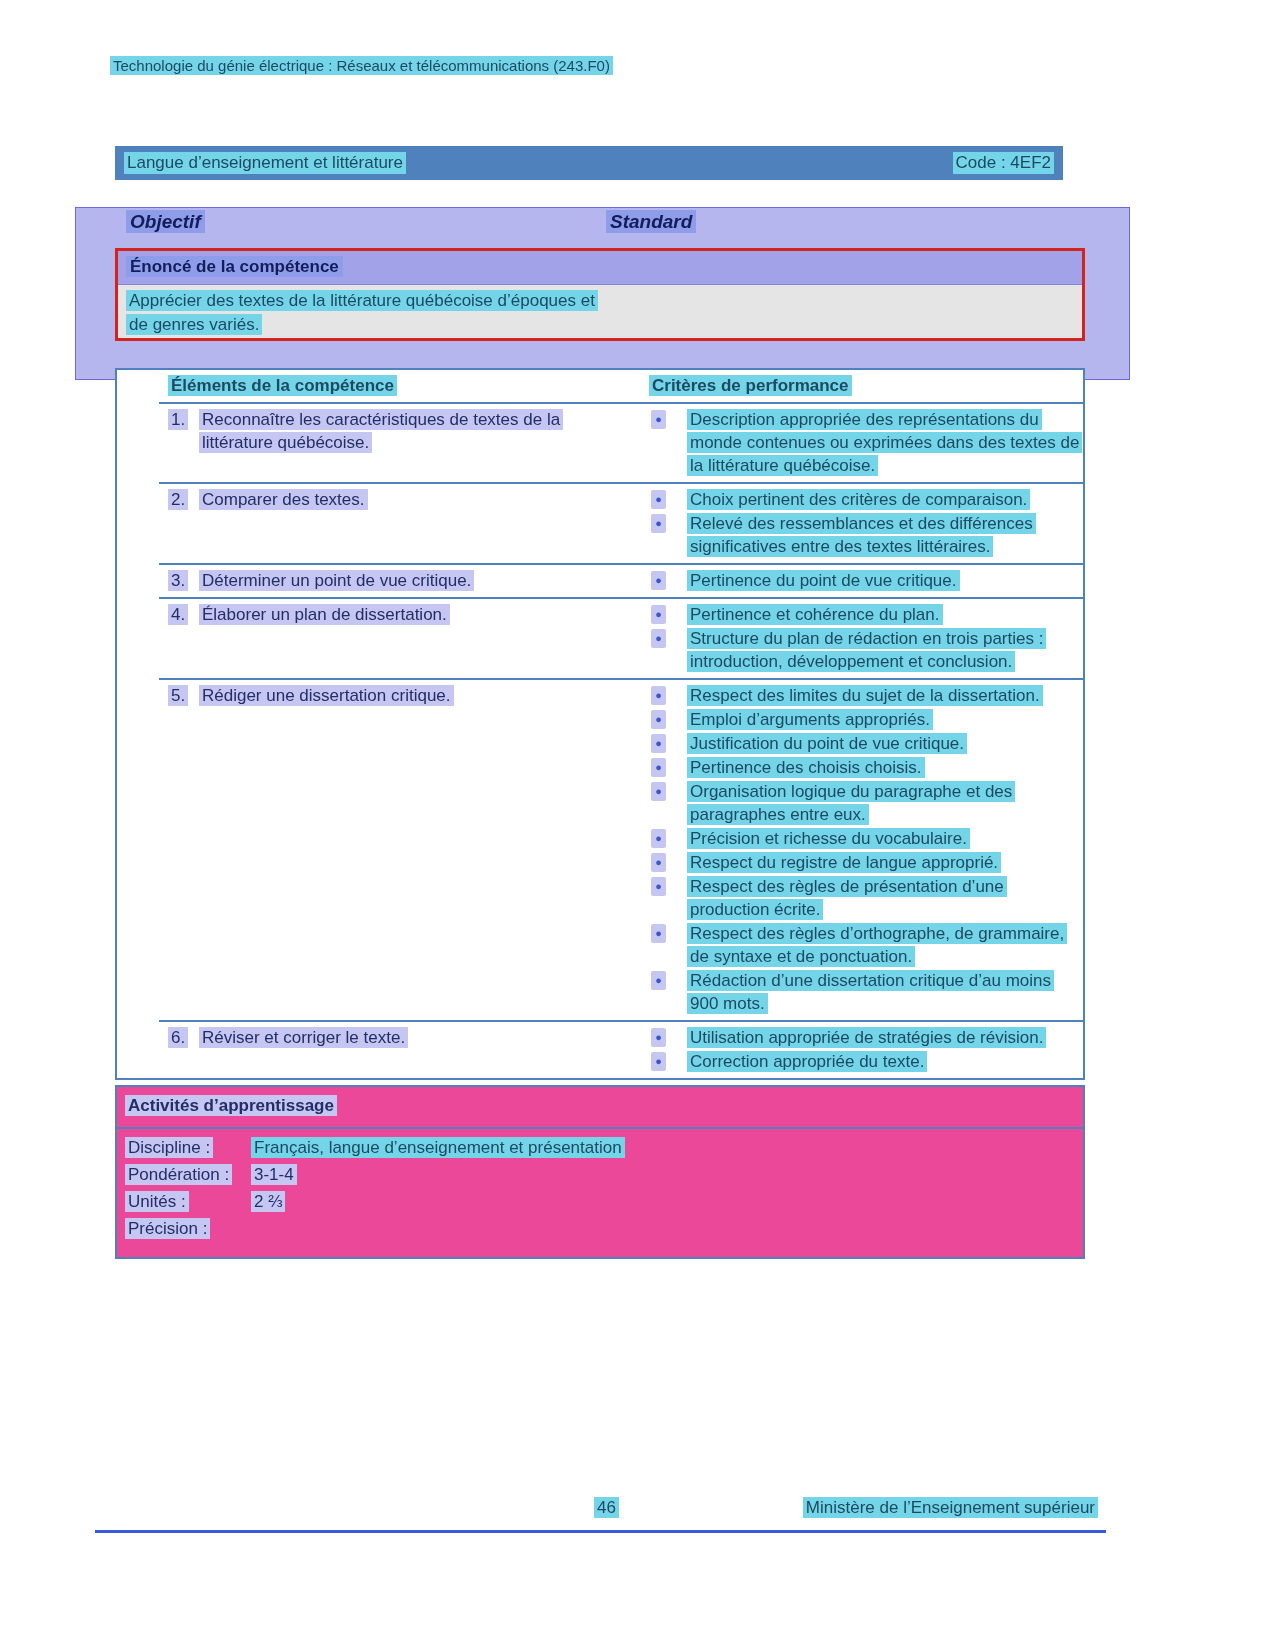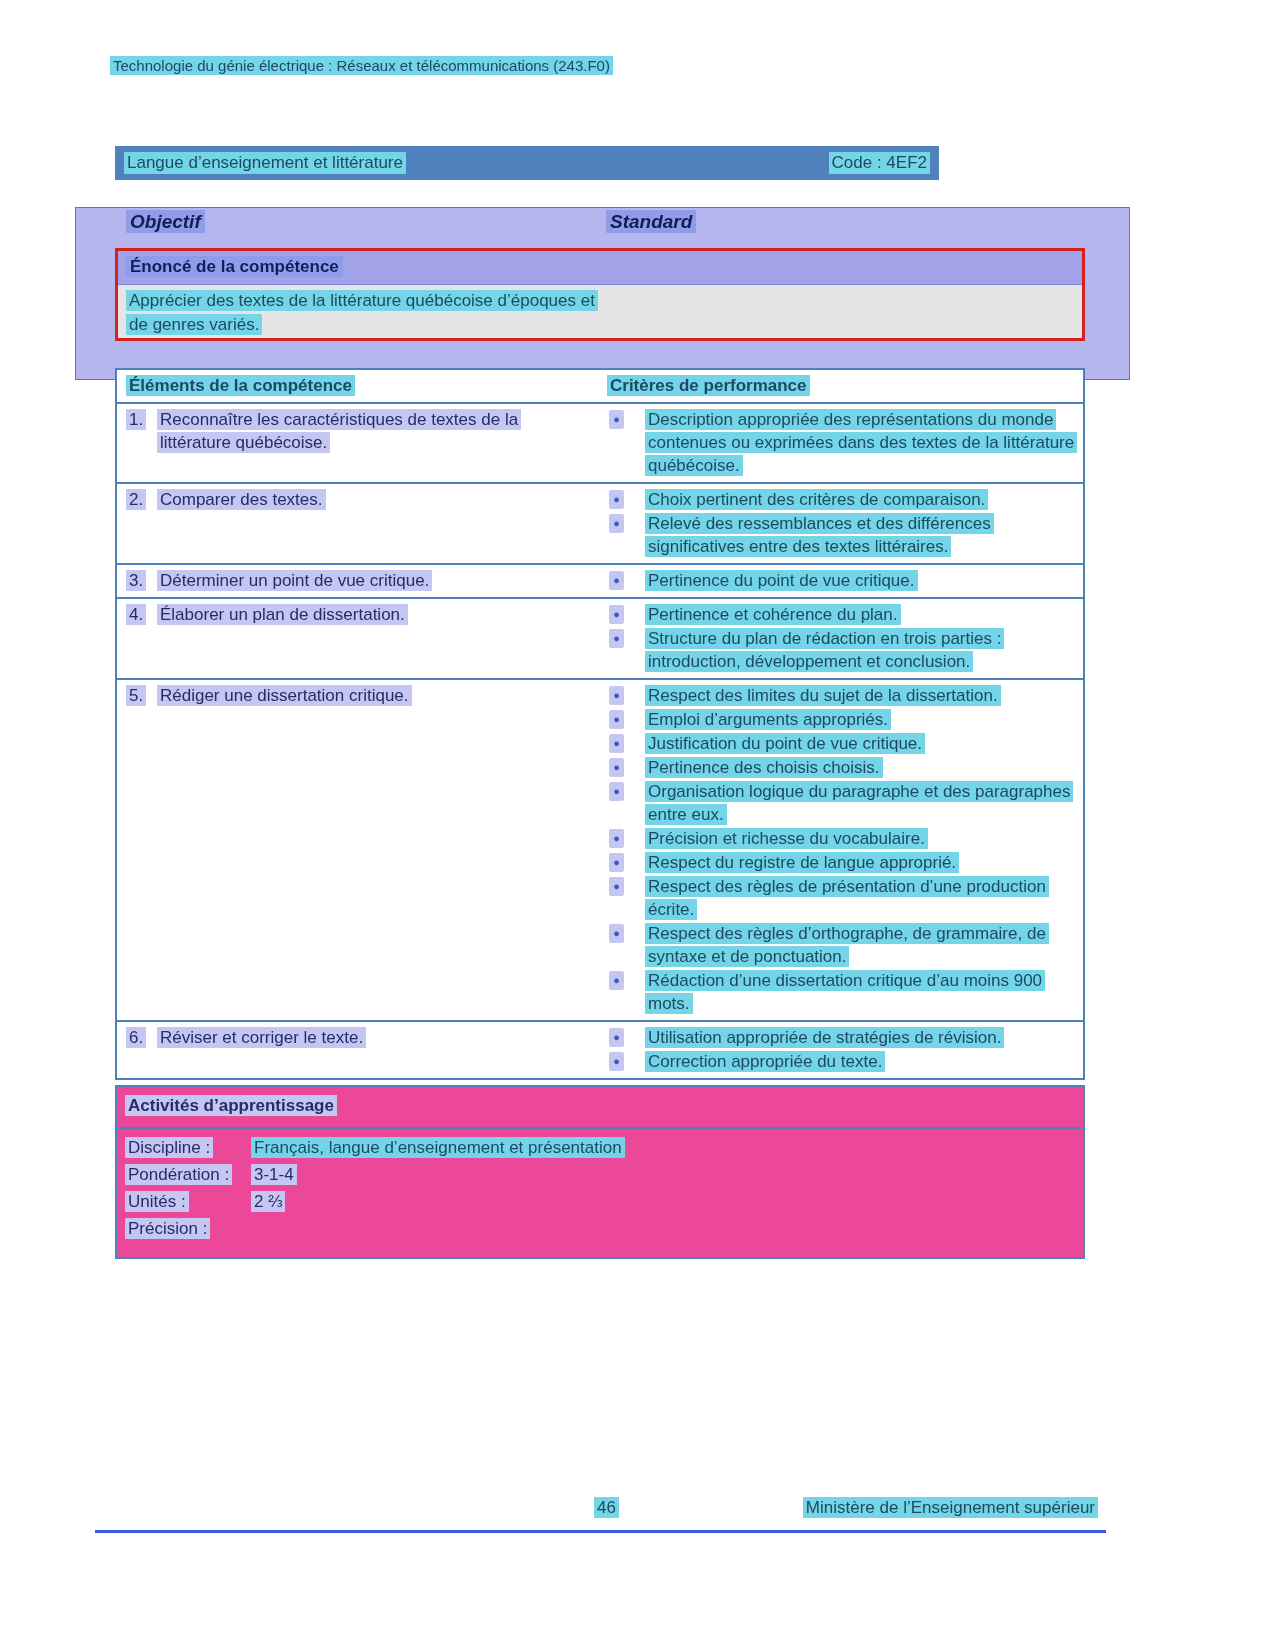--- a/index.html
+++ b/index.html
@@ -9,35 +9,35 @@
   }
   .abs{position:absolute;}
   .b{font-weight:bold;}
   
   .hl-c{background:#74d5e8;color:#1d4a63;padding:1px 3px;-webkit-box-decoration-break:clone;box-decoration-break:clone;}
   .hl-l{background:#c6c6f3;color:#232e66;padding:1px 3px;-webkit-box-decoration-break:clone;box-decoration-break:clone;}
   .hl-p{background:#8f9ce9;color:#121d5a;padding:1px 4px;-webkit-box-decoration-break:clone;box-decoration-break:clone;}
 
   #top-note{left:110px;top:57px;font-size:15px;}
 
-  #banner{left:115px;top:146px;width:824px;height:34px;background:#4f81bd;
+  #banner{left:115px;top:146px;width:948px;height:34px;background:#4f81bd;
     display:flex;align-items:center;justify-content:space-between;padding:0 9px;box-sizing:border-box;font-size:17px;}
 
   #obj-panel{left:75px;top:207px;width:1055px;height:173px;background:#b6b6ee;border:1px solid #6a6ad8;box-sizing:border-box;}
   .col-head{position:absolute;top:3px;font-size:19px;font-style:italic;font-weight:bold;}
   #objectif-heading{left:50px;}
   #standard-heading{left:530px;}
 
   #enonce-box{position:absolute;left:39px;top:40px;width:970px;height:93px;border:3px solid #d2231e;box-sizing:border-box;background:#e5e5e5;}
   #enonce-head{height:34px;background:#a2a2e9;border-bottom:1px solid #8585dd;padding:6px 8px;box-sizing:border-box;font-size:17px;}
   #enonce-body{padding:4px 8px;font-size:17px;line-height:24px;}
   #enonce-body .wrapbox{max-width:480px;}
 
   #comp-table{left:115px;top:368px;width:970px;background:#ffffff;border:2px solid #4f81bd;box-sizing:border-box;font-size:17px;}
-  .t-flex{display:flex;}
+  .t-flex{display:flex;margin-left:42px;}
   .t-left{flex:0 0 478px;width:478px;padding:4px 0 5px 9px;box-sizing:border-box;line-height:23px;}
   .t-right{flex:1;padding:4px 0 5px 12px;box-sizing:border-box;line-height:23px;}
   .t-row{border-top:2px solid #4f81bd;}
   .elem{display:flex;}
   .num{flex:0 0 31px;}
   .etext{max-width:420px;}
   .crit{display:flex;align-items:flex-start;margin-top:1px;}
   .crit:first-child{margin-top:0;}
   .bullet{flex:0 0 15px;margin-left:2px;margin-top:2px;height:19px;text-align:center;font-size:11px;line-height:19px;
     color:#3a57c8;background:#c6c6f3;border-radius:2px;}

